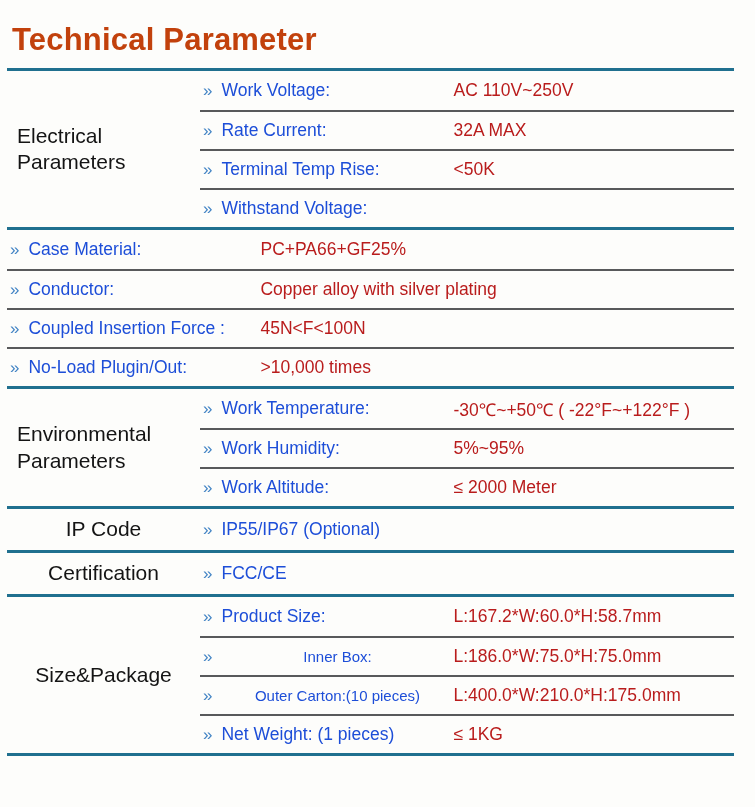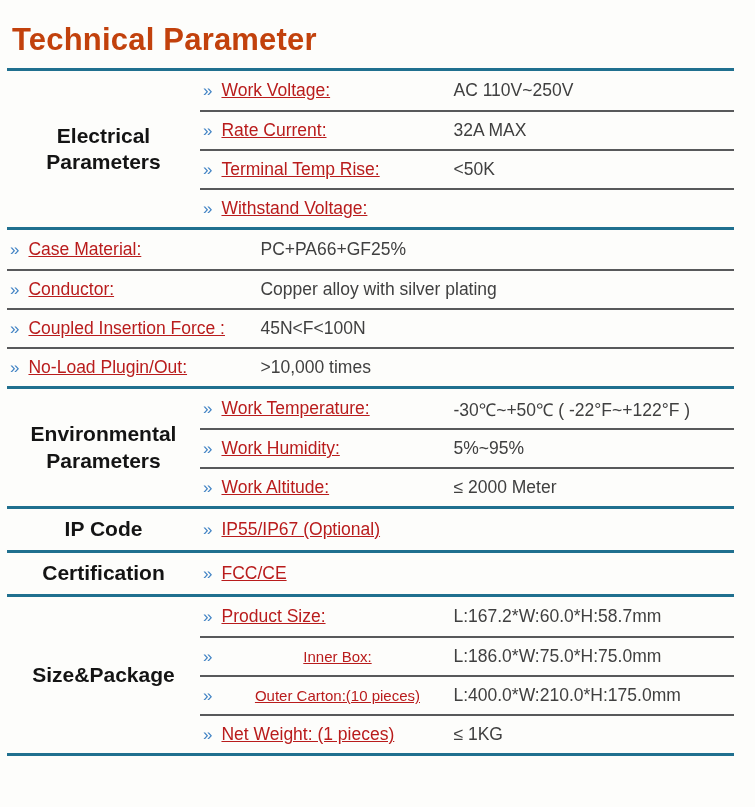--- a/index.html
+++ b/index.html
@@ -30,22 +30,21 @@
     border-top:3px solid #20708f;
   }
   .section:last-child { border-bottom:3px solid #20708f; }
 
   .section-name {
     width:193px;
     flex:0 0 193px;
     display:flex;
     align-items:center;
     justify-content:center;
-    text-align:center;
-    font-weight:bold;
+    font-weight:normal;
     font-size:21px;
     color:#141414;
     padding:0 10px;
     line-height:1.25;
   }
 
   .rows { flex:1; min-width:0; }
 
   .row {
     display:flex;
@@ -61,30 +60,29 @@
     color:#4183c4;
     font-size:17px;
     margin:0 9px 0 3px;
     flex:0 0 auto;
   }
 
   .row-label {
     flex:0 0 232px;
     width:232px;
     font-size:17.5px;
-    color:#b91c1c;
+    color:#1d4ed8;
     white-space:nowrap;
-    text-decoration:underline;
   }
   .row.small-label .row-label { font-size:15px;text-align:center; }
 
   .row-value {
     flex:1;
     font-size:17.5px;
-    color:#404040;
+    color:#b91c1c;
     white-space:nowrap;
   }
 </style>
 </head>
 <body>
 
 <div class="page">
   <h1 class="page-title">Technical Parameter</h1>
   <div class="spec-table">
       <div class="section">

